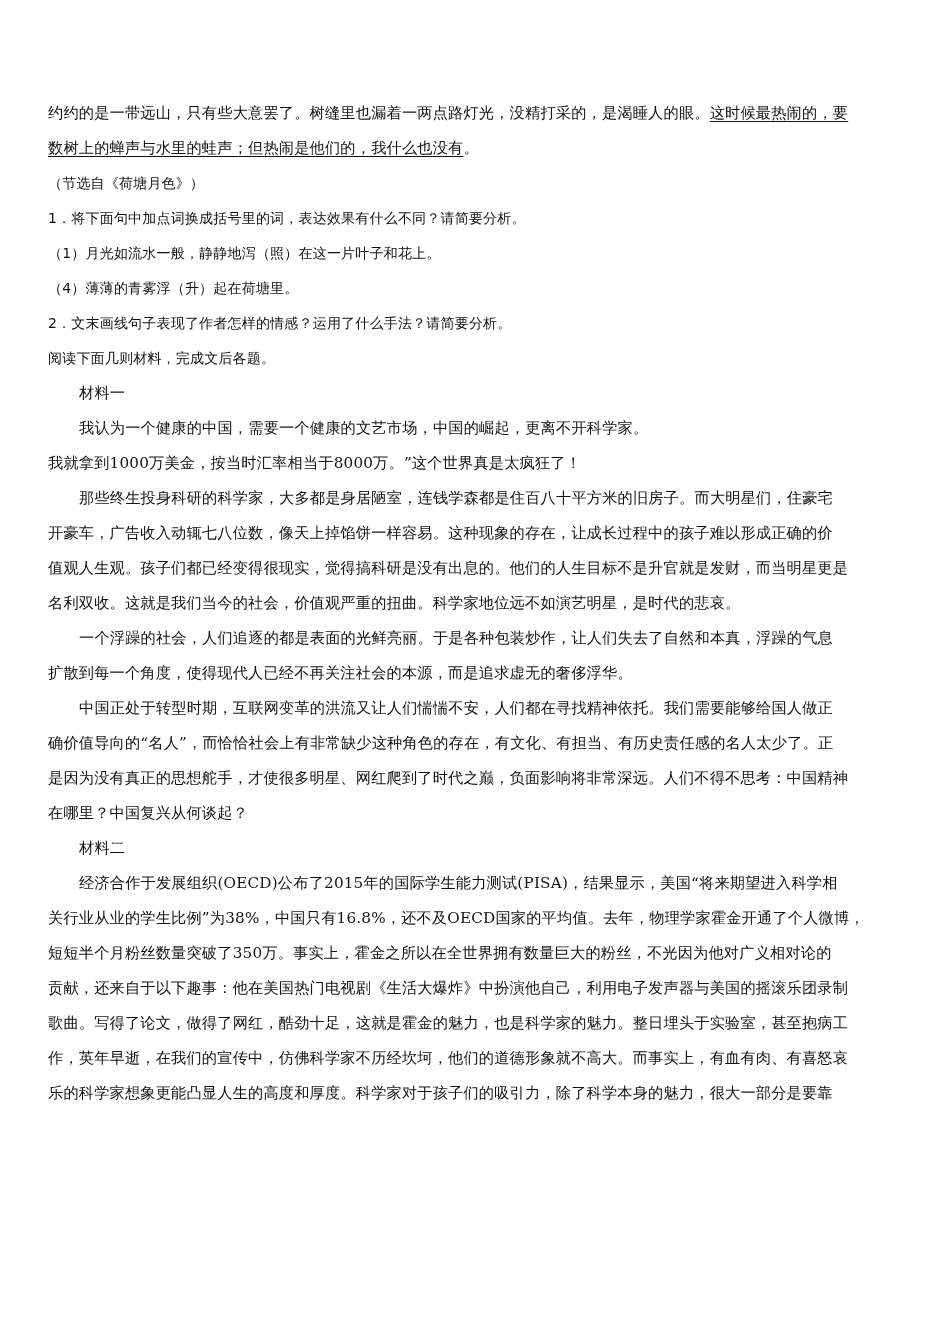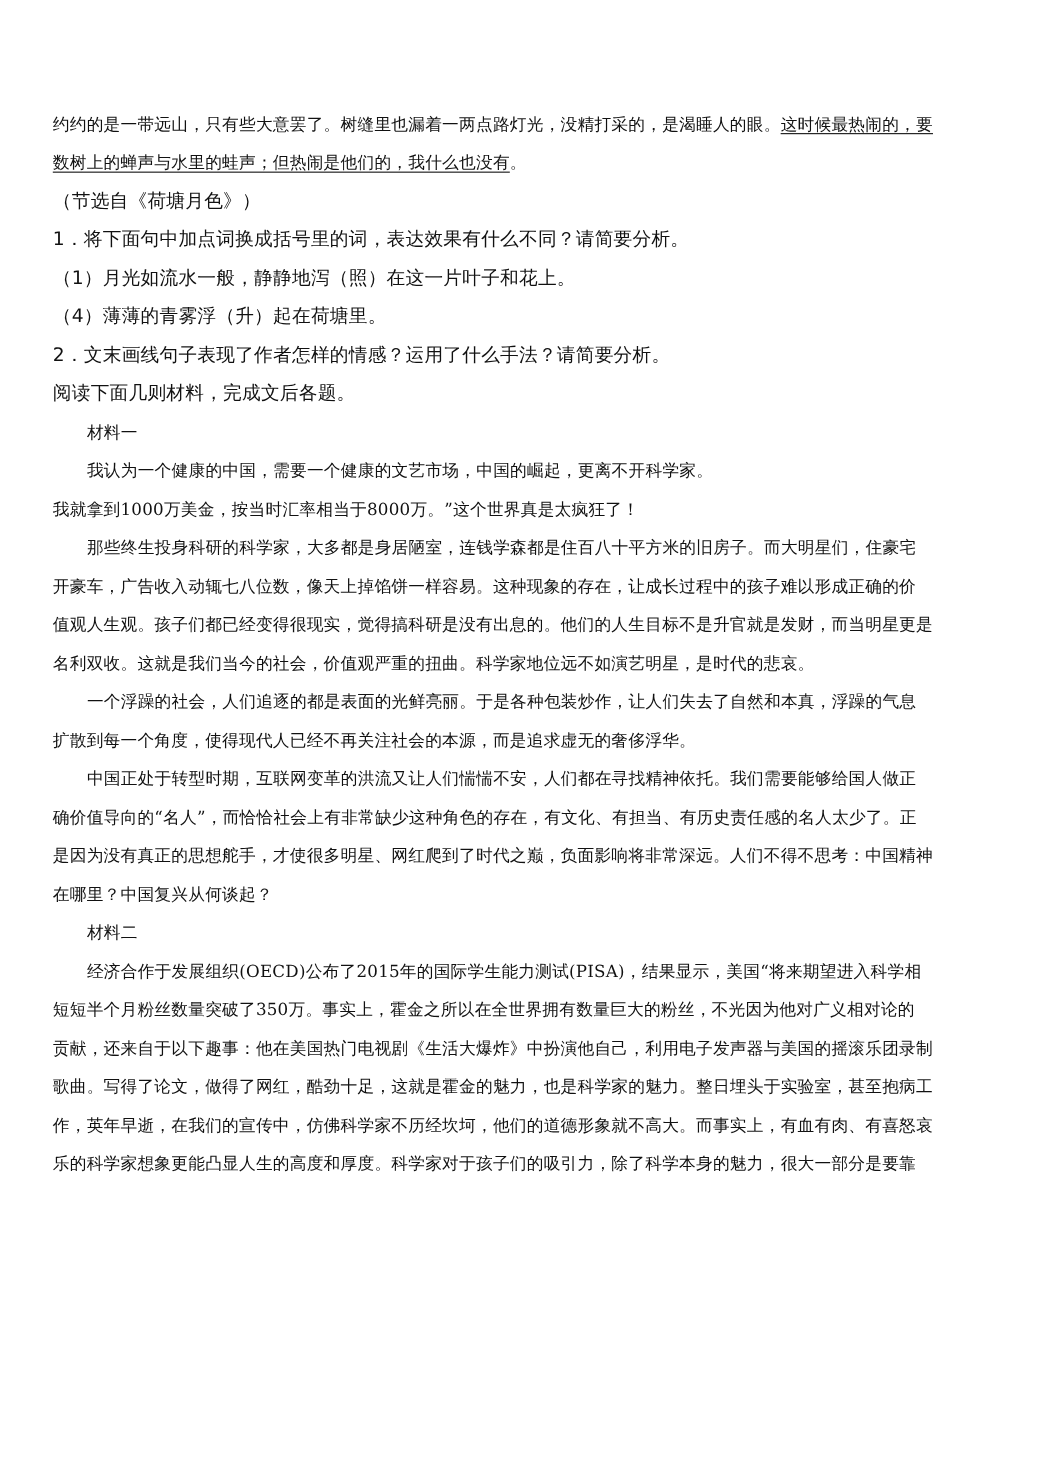--- a/index.html
+++ b/index.html
@@ -3,21 +3,21 @@
 <meta charset="utf-8">
 <style>
   html, body { margin: 0; padding: 0; background: #ffffff; }
   body { width: 950px; height: 1344px; position: relative; overflow: hidden;
          font-family: "DejaVu Serif", "Liberation Serif", serif; color: #111; }
   .page { position: absolute; left: 48px; top: 96px; width: 860px; }
   .line { font-size: 15.2px; line-height: 35px; height: 35px; white-space: nowrap; letter-spacing: 0.2px; }
   .indent { padding-left: 31px; }
   .indent2 { padding-left: 34px; }
   .ul { text-decoration: underline; text-underline-offset: 3px; text-align: right; }
-  .sans { font-family: "DejaVu Sans", "Liberation Sans", sans-serif; font-size: 17px; }
+  .sans { font-family: "DejaVu Sans", "Liberation Sans", sans-serif; font-size: 14px; }
 </style>
 </head>
 <body>
 
 <div class="page">
 
   <div class="line"><span>约约的是一带远山，只有些大意罢了。树缝里也漏着一两点路灯光，没精打采的，是渴睡人的眼。</span><span class="ul">这时候最热闹的，要</span></div>
   <div class="line"><span class="ul">数树上的蝉声与水里的蛙声；但热闹是他们的，我什么也没有</span><span>。</span></div>
   <div class="line sans">（节选自《荷塘月色》）</div>
 
@@ -36,19 +36,20 @@
   <div class="line">名利双收。这就是我们当今的社会，价值观严重的扭曲。科学家地位远不如演艺明星，是时代的悲哀。</div>
   <div class="line indent">一个浮躁的社会，人们追逐的都是表面的光鲜亮丽。于是各种包装炒作，让人们失去了自然和本真，浮躁的气息</div>
   <div class="line">扩散到每一个角度，使得现代人已经不再关注社会的本源，而是追求虚无的奢侈浮华。</div>
   <div class="line indent">中国正处于转型时期，互联网变革的洪流又让人们惴惴不安，人们都在寻找精神依托。我们需要能够给国人做正</div>
   <div class="line">确价值导向的“名人”，而恰恰社会上有非常缺少这种角色的存在，有文化、有担当、有历史责任感的名人太少了。正</div>
   <div class="line">是因为没有真正的思想舵手，才使很多明星、网红爬到了时代之巅，负面影响将非常深远。人们不得不思考：中国精神</div>
   <div class="line">在哪里？中国复兴从何谈起？</div>
 
   <div class="line indent">材料二</div>
   <div class="line indent">经济合作于发展组织(OECD)公布了2015年的国际学生能力测试(PISA)，结果显示，美国“将来期望进入科学相</div>
+  <div class="line">关行业从业的学生比例”为38%，中国只有16.8%，还不及OECD国家的平均值。去年，物理学家霍金开通了个人微博，</div>
   <div class="line">短短半个月粉丝数量突破了350万。事实上，霍金之所以在全世界拥有数量巨大的粉丝，不光因为他对广义相对论的</div>
   <div class="line">贡献，还来自于以下趣事：他在美国热门电视剧《生活大爆炸》中扮演他自己，利用电子发声器与美国的摇滚乐团录制</div>
   <div class="line">歌曲。写得了论文，做得了网红，酷劲十足，这就是霍金的魅力，也是科学家的魅力。整日埋头于实验室，甚至抱病工</div>
   <div class="line">作，英年早逝，在我们的宣传中，仿佛科学家不历经坎坷，他们的道德形象就不高大。而事实上，有血有肉、有喜怒哀</div>
   <div class="line">乐的科学家想象更能凸显人生的高度和厚度。科学家对于孩子们的吸引力，除了科学本身的魅力，很大一部分是要靠</div>
 
 </div>
 
 </body></html>

